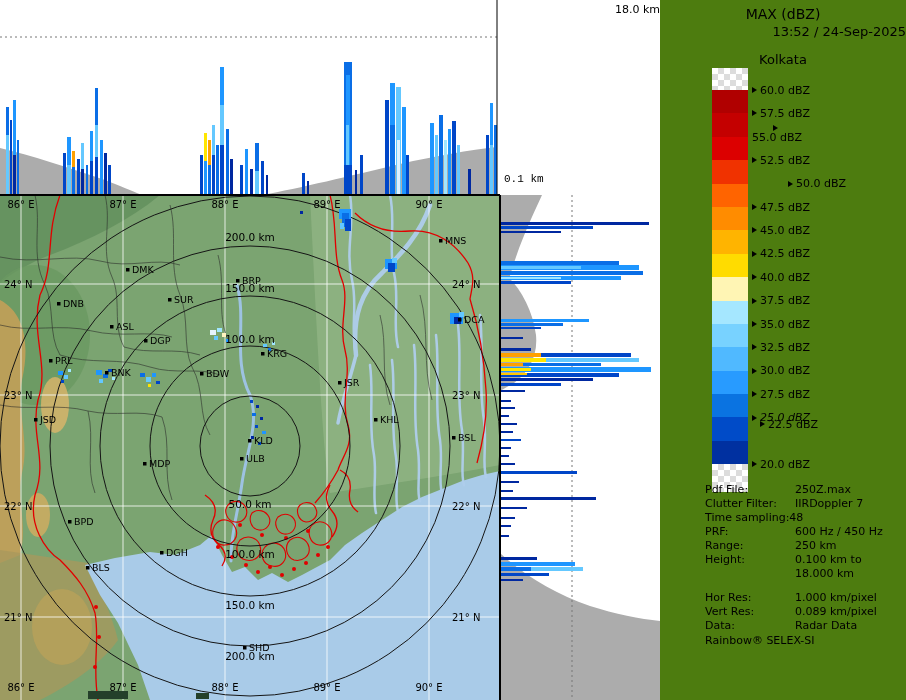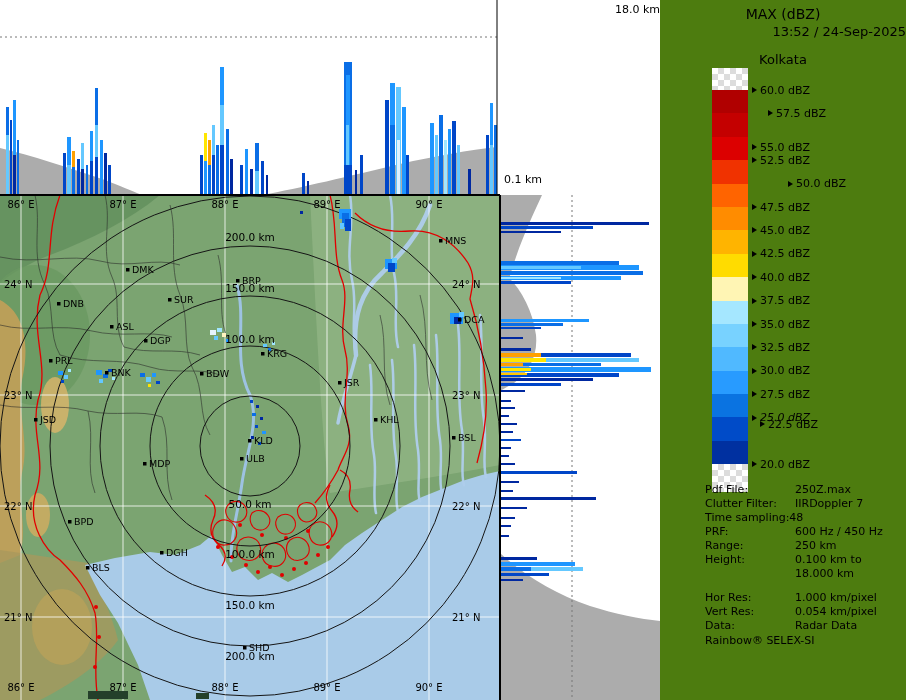--- a/index.html
+++ b/index.html
@@ -4,21 +4,21 @@
 <style>
   html,body{margin:0;padding:0;background:#fff;}
   .screen{position:relative;width:906px;height:700px;background:#fff;overflow:hidden;
           font-family:"DejaVu Sans","Liberation Sans",sans-serif;color:#000;}
   svg{display:block;font-family:inherit;}
   .top-panel{position:absolute;left:0;top:0;width:500px;height:195px;background:#fff;}
   .map-panel{position:absolute;left:0;top:195px;width:500px;height:505px;}
   .side-panel{position:absolute;left:500px;top:195px;width:160px;height:505px;background:#fff;}
   .legend-panel{position:absolute;left:660px;top:0;width:246px;height:700px;background:#4d7c0f;}
   .axis-max{position:absolute;left:575px;top:3px;width:85px;text-align:right;font-size:11px;}
-  .axis-min{position:absolute;left:504px;top:173px;font-size:11px;}
+  .axis-min{position:absolute;left:504px;top:173px;font-size:11px;font-family:Liberation Mono, monospace;}
   .legend-title{position:absolute;top:6px;left:0;width:100%;text-align:center;font-size:14px;}
   .legend-datetime{position:absolute;top:24px;left:0;width:100%;text-align:right;font-size:13px;}
   .legend-station{position:absolute;top:52px;left:0;width:100%;text-align:center;font-size:13px;}
   .colorbar{position:absolute;left:52px;top:68px;width:36px;height:424px;
             background:repeating-conic-gradient(#dcdcdc 0% 25%, #ffffff 0% 50%);background-size:12px 12px;}
   .bands{position:absolute;left:0;top:22px;width:36px;}
   .band{width:36px;height:23.4px;}
   .legend-labels{position:absolute;inset:0;}
   .legend-row{position:absolute;left:92px;height:12px;display:flex;align-items:center;font-size:11px;white-space:nowrap;}
   .arrow{width:0;height:0;border-left:5px solid #000;border-top:3px solid transparent;border-bottom:3px solid transparent;margin-right:3px;}
@@ -431,25 +431,25 @@
           <div class="band" style="background: rgb(10, 115, 225);"></div>
           <div class="band" style="background: rgb(0, 75, 200);"></div>
           <div class="band" style="background: rgb(0, 48, 160);"></div>
         </div>
     </div>
     <div class="legend-labels" id="legend-labels">
         <div class="legend-row" style="top: 84px;">
           <div class="arrow"></div>
           <div class="ltext">60.0 dBZ</div>
         </div>
-        <div class="legend-row" style="top: 107.4px; margin-left: 16px;">
+        <div class="legend-row" style="top: 107.4px;">
           <div class="arrow"></div>
           <div class="ltext">57.5 dBZ</div>
         </div>
-        <div class="legend-row" style="top: 141px;">
+        <div class="legend-row" style="top: 125px; flex-direction: column;">
           <div class="arrow"></div>
           <div class="ltext">55.0 dBZ</div>
         </div>
         <div class="legend-row" style="top: 154.2px;">
           <div class="arrow"></div>
           <div class="ltext">52.5 dBZ</div>
         </div>
         <div class="legend-row" style="top: 177.6px; padding-left: 36px;">
           <div class="arrow"></div>
           <div class="ltext">50.0 dBZ</div>
@@ -506,19 +506,19 @@
     <div class="meta" id="meta-rows">
         <div class="meta-row"><div class="l">Pdf File:</div><div class="v">250Z.max</div></div>
         <div class="meta-row"><div class="l">Clutter Filter:</div><div class="v">IIRDoppler 7</div></div>
         <div class="meta-row"><div class="l">Time sampling:48</div><div class="v"></div></div>
         <div class="meta-row"><div class="l">PRF:</div><div class="v">600 Hz / 450 Hz</div></div>
         <div class="meta-row"><div class="l">Range:</div><div class="v">250 km</div></div>
         <div class="meta-row"><div class="l">Height:</div><div class="v">0.100 km to</div></div>
         <div class="meta-row"><div class="l"></div><div class="v">18.000 km</div></div>
         <div class="gap8"></div>
         <div class="meta-row"><div class="l">Hor Res:</div><div class="v">1.000 km/pixel</div></div>
-        <div class="meta-row"><div class="l">Vert Res:</div><div class="v">0.054 km/pixel</div></div>
+        <div class="meta-row"><div class="l">Vert Res:</div><div class="v">0.089 km/pixel</div></div>
         <div class="meta-row"><div class="l">Data:</div><div class="v">Radar Data</div></div>
       </div>
     <div class="brand">Rainbow® SELEX-SI</div>
   </div>
 
 </div>
 
 </body></html>

